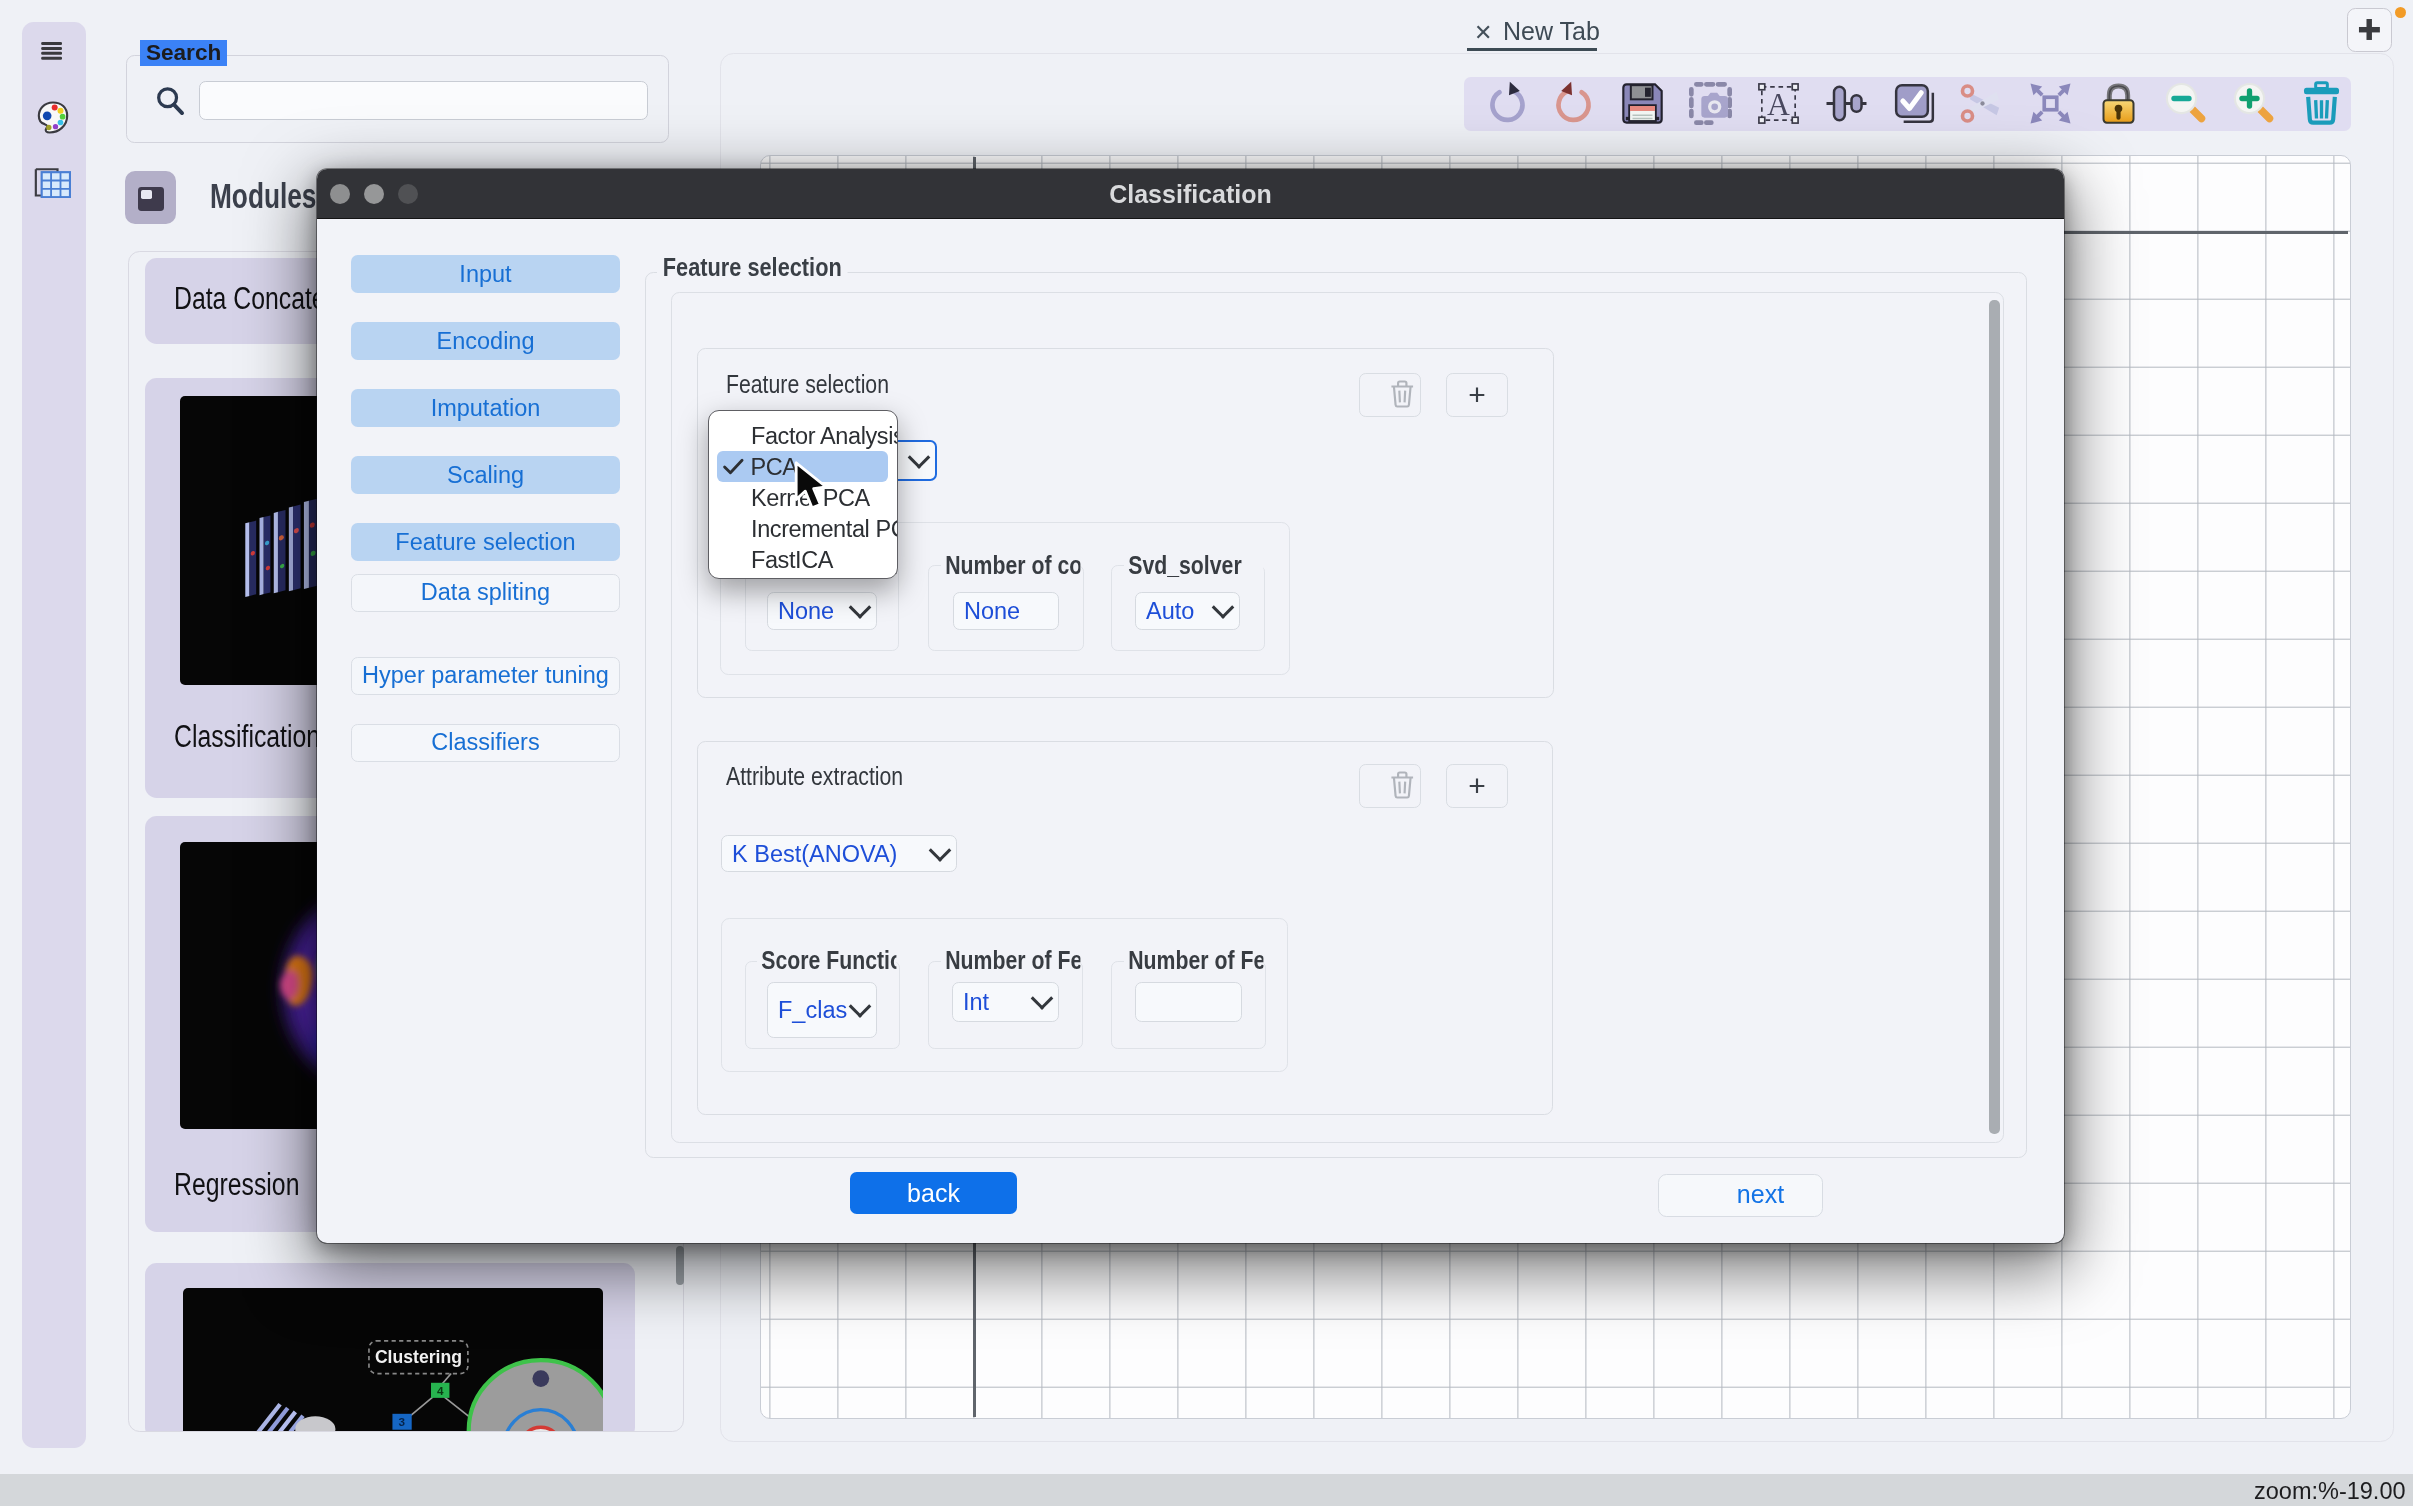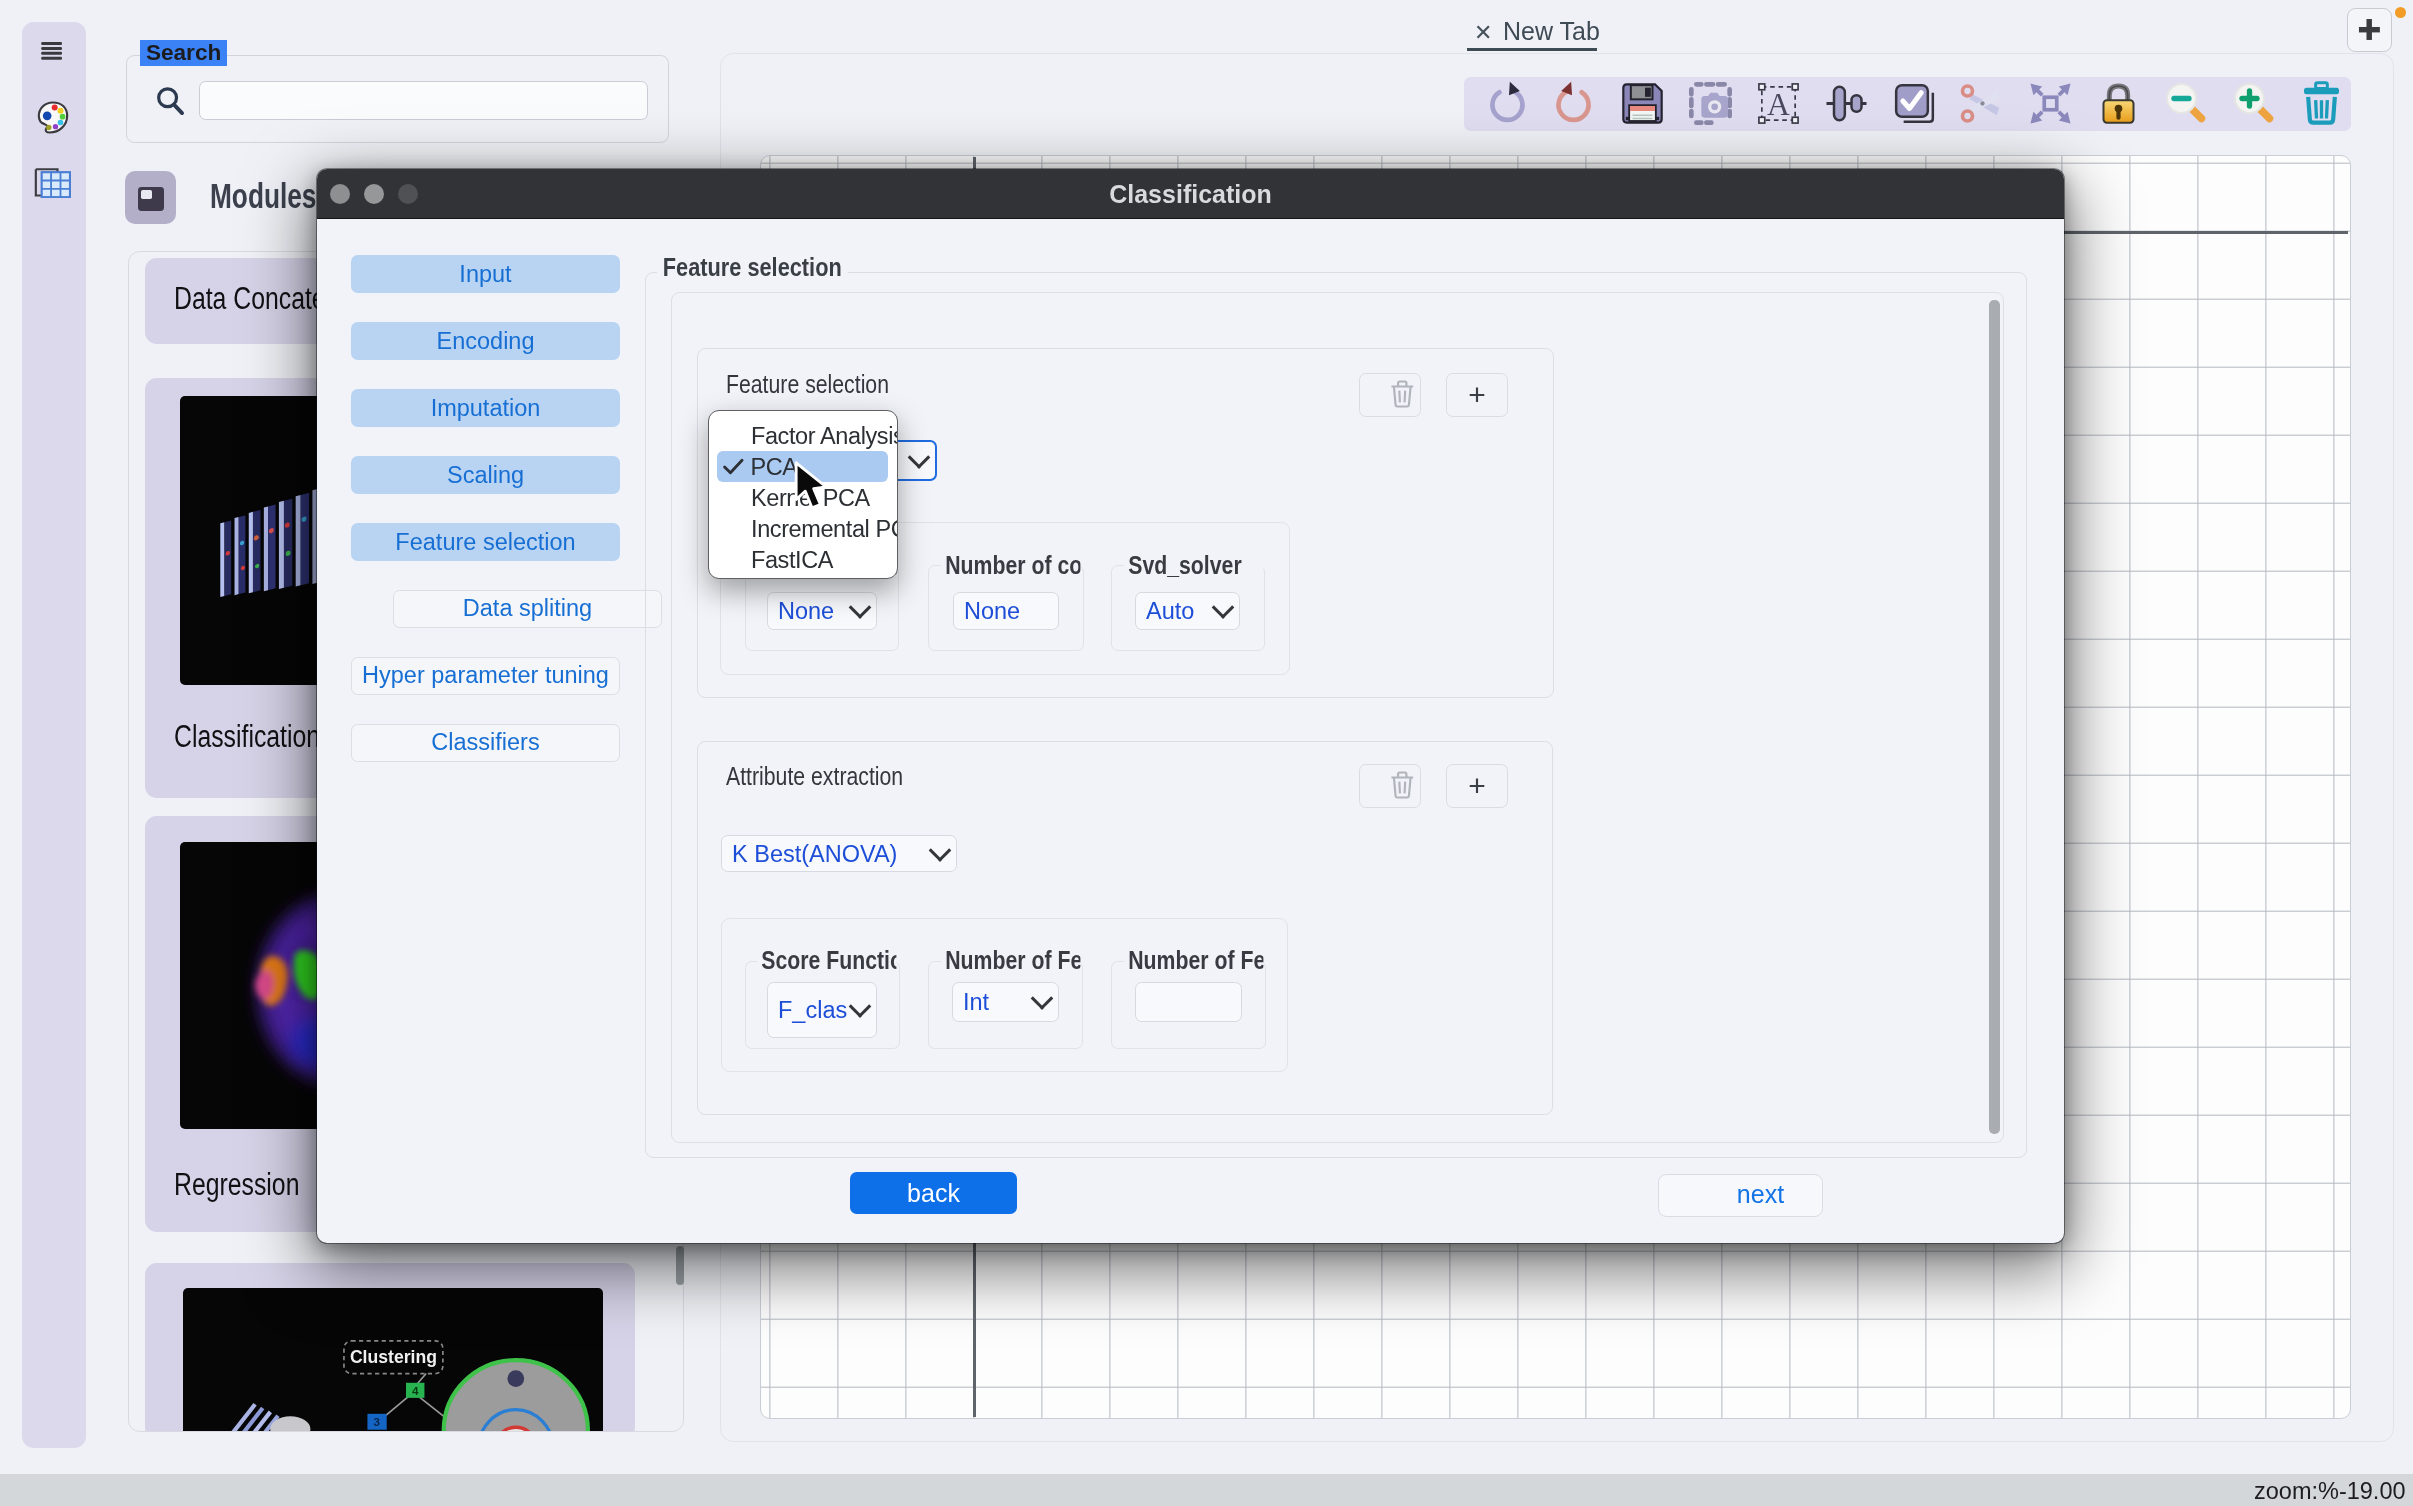--- a/index.html
+++ b/index.html
@@ -18,21 +18,21 @@
   
   #mod-icon { left:125px; top:171px; width:51px; height:53px; background:#b3afc8; border-radius:10px; }
   #mod-icon-in { left:13.4px; top:16px; width:26px; height:23.5px; background:#3e3a4c; border-radius:3.4px; position:absolute; }
   #mod-icon-dot { left:2.5px; top:2.5px; width:11px; height:9.2px; background:#e8e8f2; border-radius:1.7px; position:absolute; }
   #mod-title { left:210px; top:176px; font-size:35px; font-weight:bold; color:#3c414d; transform:scaleX(0.75); transform-origin:0 50%; }
 
   
   #mod-container { left:128px; top:251px; width:556px; height:1181px; border:1.7px solid #d9d9e2; border-radius:11.7px; overflow:hidden; }
   .card { position:absolute; left:16px; width:490px; background:#d6d3e8; border-radius:11.7px; }
   .card-label { position:absolute; left:29px; font-size:31px; color:#111114; transform:scaleX(0.8); transform-origin:0 50%; white-space:nowrap; }
-  .mimg { position:absolute; background:#060606; border-radius:5px; overflow:hidden; }
+  .mimg { position:absolute; background:#060606; border-radius:5px; overflow:hidden;padding-left:25px; }
   #mod-thumb { left:548px; top:995px; width:8.4px; height:39px; background:#9aa0a6; border-radius:4.2px; position:absolute; }
 
   
   #right-panel { left:720px; top:53px; width:1674px; height:1389px; border:1.7px solid #e2e3ea; border-radius:13.4px; }
   #canvas { left:760px; top:155px; width:1591px; height:1264px; background:#fdfdfe; border:1.7px solid #c9cdd5; border-radius:10px;
     background-image:
       repeating-linear-gradient(to right, #b3b8c0 0 1.3px, transparent 1.3px 68px),
       repeating-linear-gradient(to bottom, #b3b8c0 0 1.3px, transparent 1.3px 68px);
     background-position: 8.4px 0, 0 6.7px;
   }
@@ -391,21 +391,21 @@
       <div class="tl" style="left:47px;  background:#969798;"></div>
       <div class="tl" style="left:81px;  background:#505154;"></div>
       <div id="title-text">Classification</div>
     </div>
 
     <div class="menu-btn menu-filled" style="top:86px;">Input</div>
     <div class="menu-btn menu-filled" style="top:153px;">Encoding</div>
     <div class="menu-btn menu-filled" style="top:220px;">Imputation</div>
     <div class="menu-btn menu-filled" style="top:287px;">Scaling</div>
     <div class="menu-btn menu-filled" style="top:354px;">Feature selection</div>
-    <div class="menu-btn menu-plain" style="top:421px;margin-left:42px;">Data spliting</div>
+    <div class="menu-btn menu-plain" style="top:405px;">Data spliting</div>
     <div class="menu-btn menu-plain" style="top:488px;">Hyper parameter tuning</div>
     <div class="menu-btn menu-plain" style="top:555px;">Classifiers</div>
 
     <div class="fs-border" style="left:328px; top:103px; width:1382px; height:886px;"></div>
     <div class="legend" style="left:340px; top:84px;">Feature selection</div>
 
     <div class="fs-border" style="left:354px; top:123px; width:1333px; height:851px; border-color:#dcdfe5;"></div>
     <div class="abs" id="scrollthumb" style="left:1672px; top:131px; position:absolute;"></div>
 
     <div class="fs-border" style="left:380px; top:179px; width:857px; height:350px;"></div>

